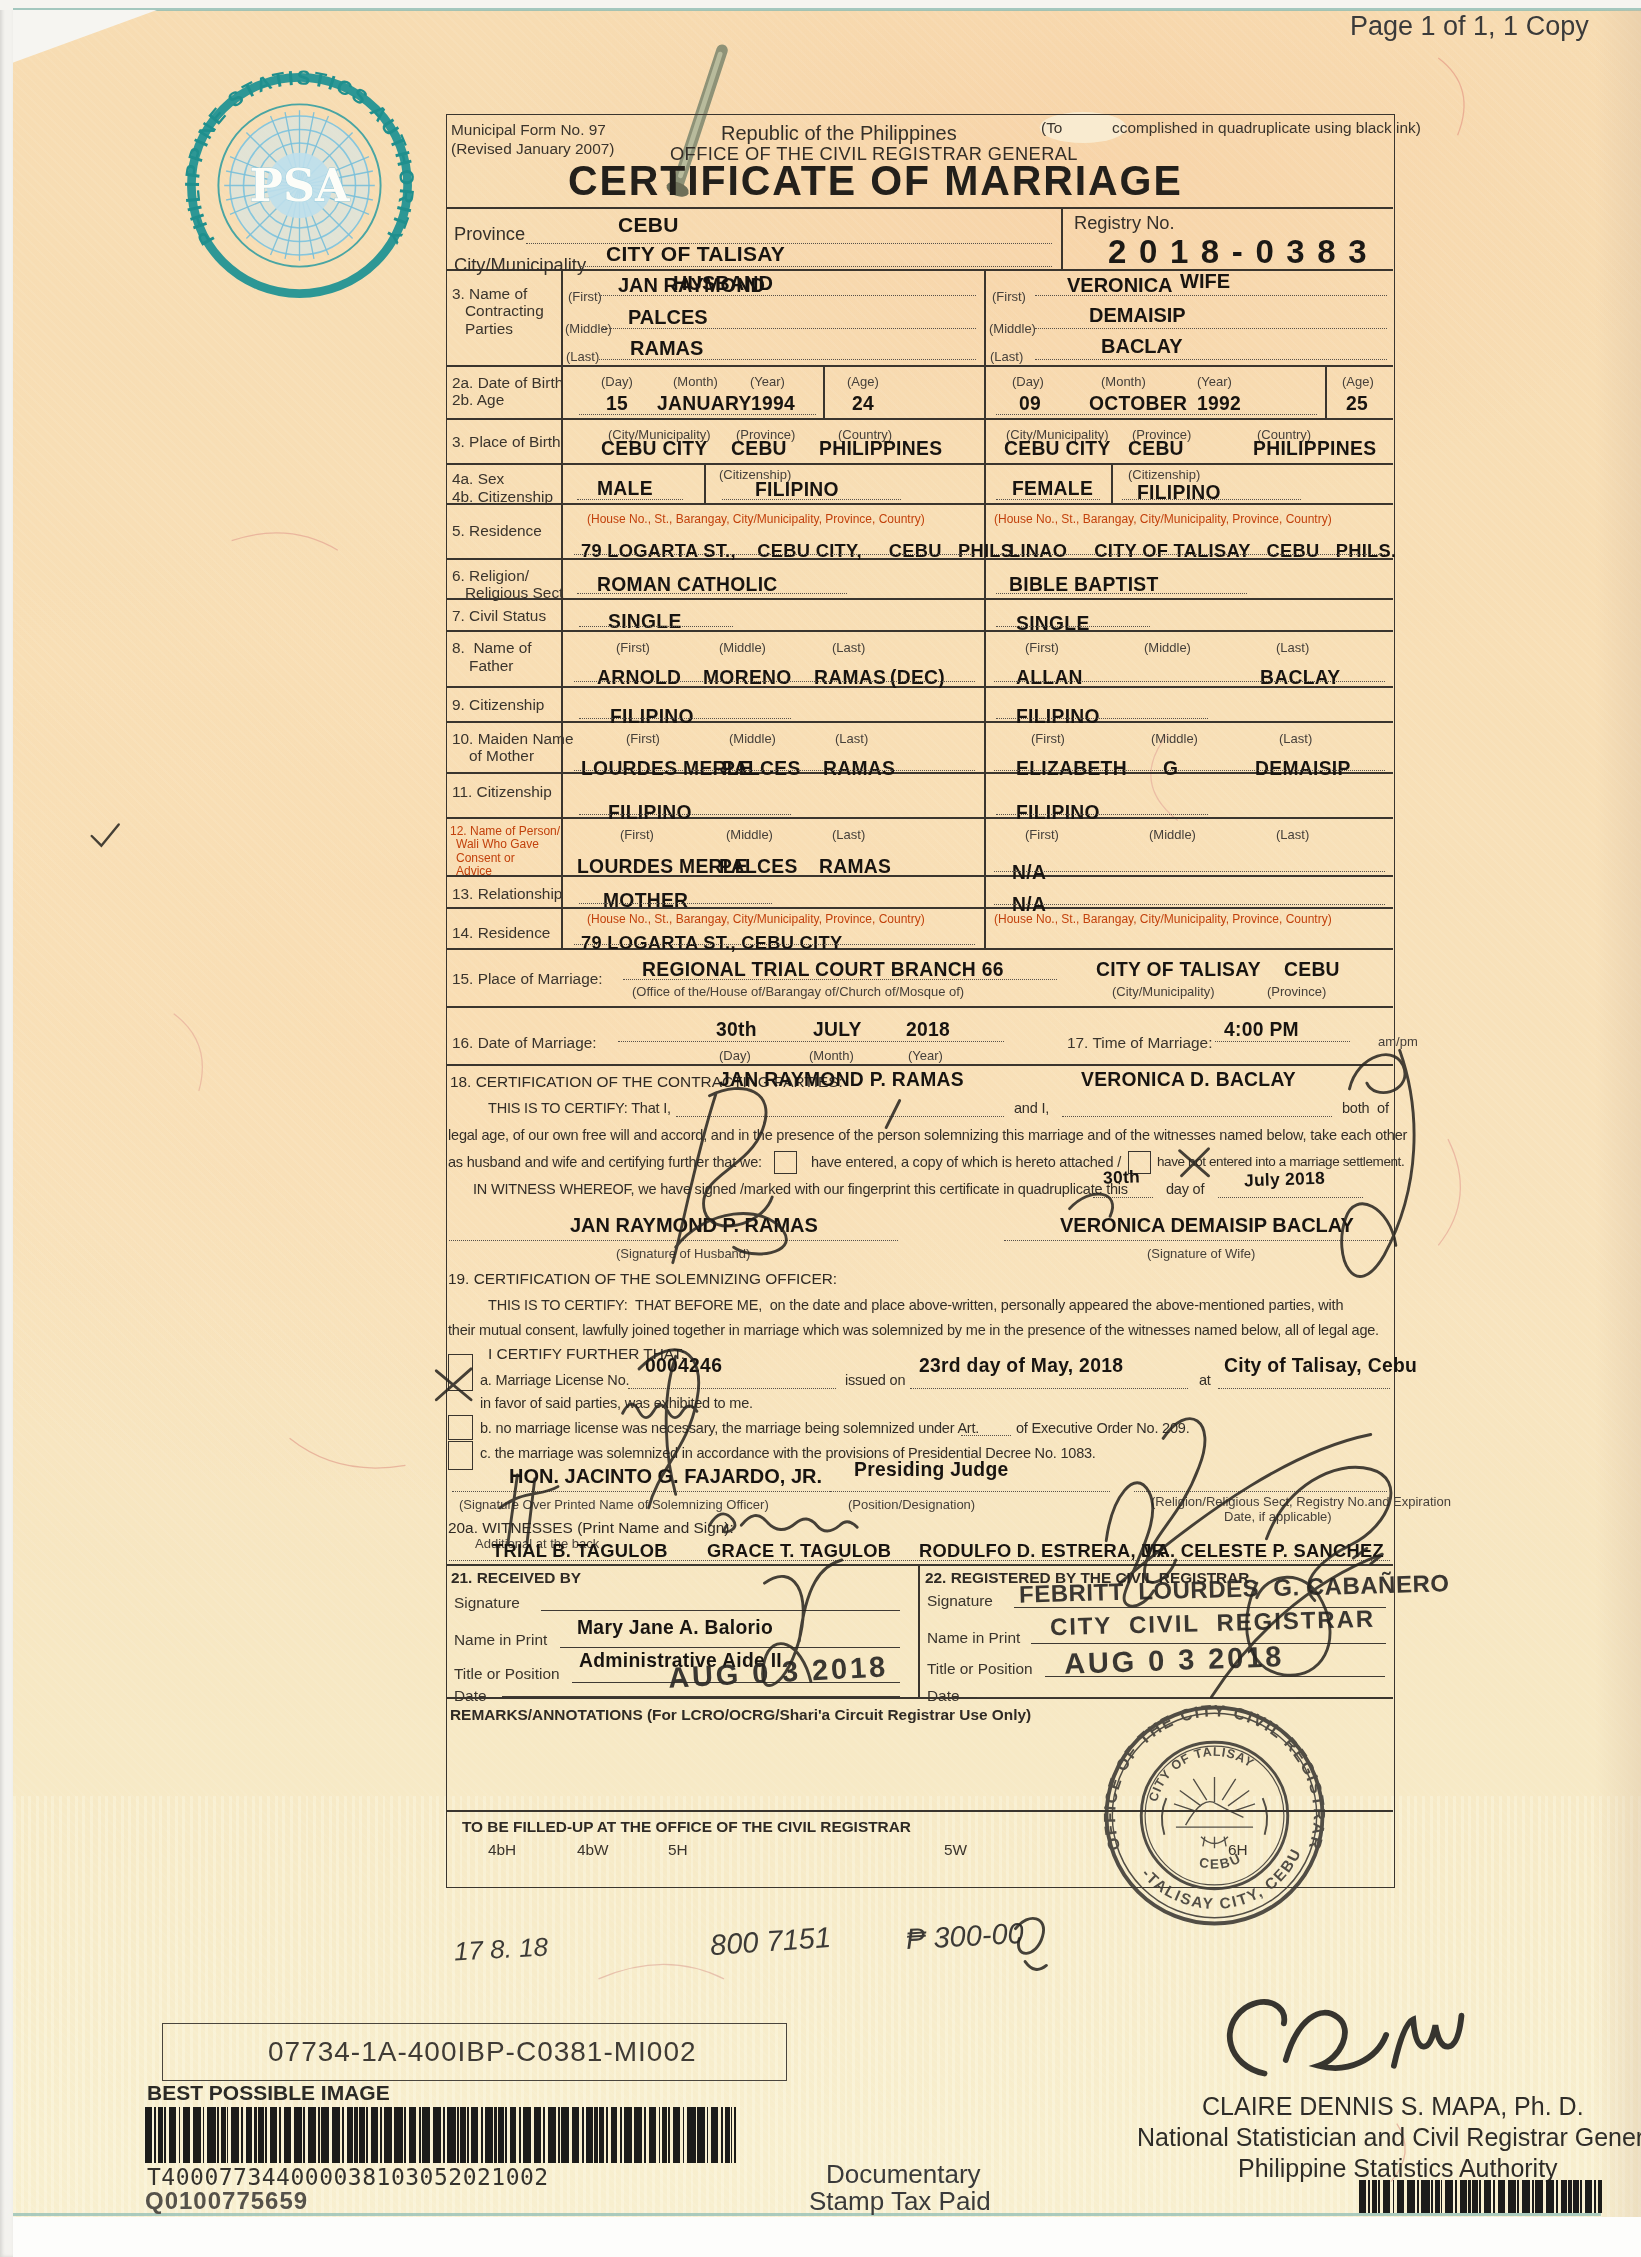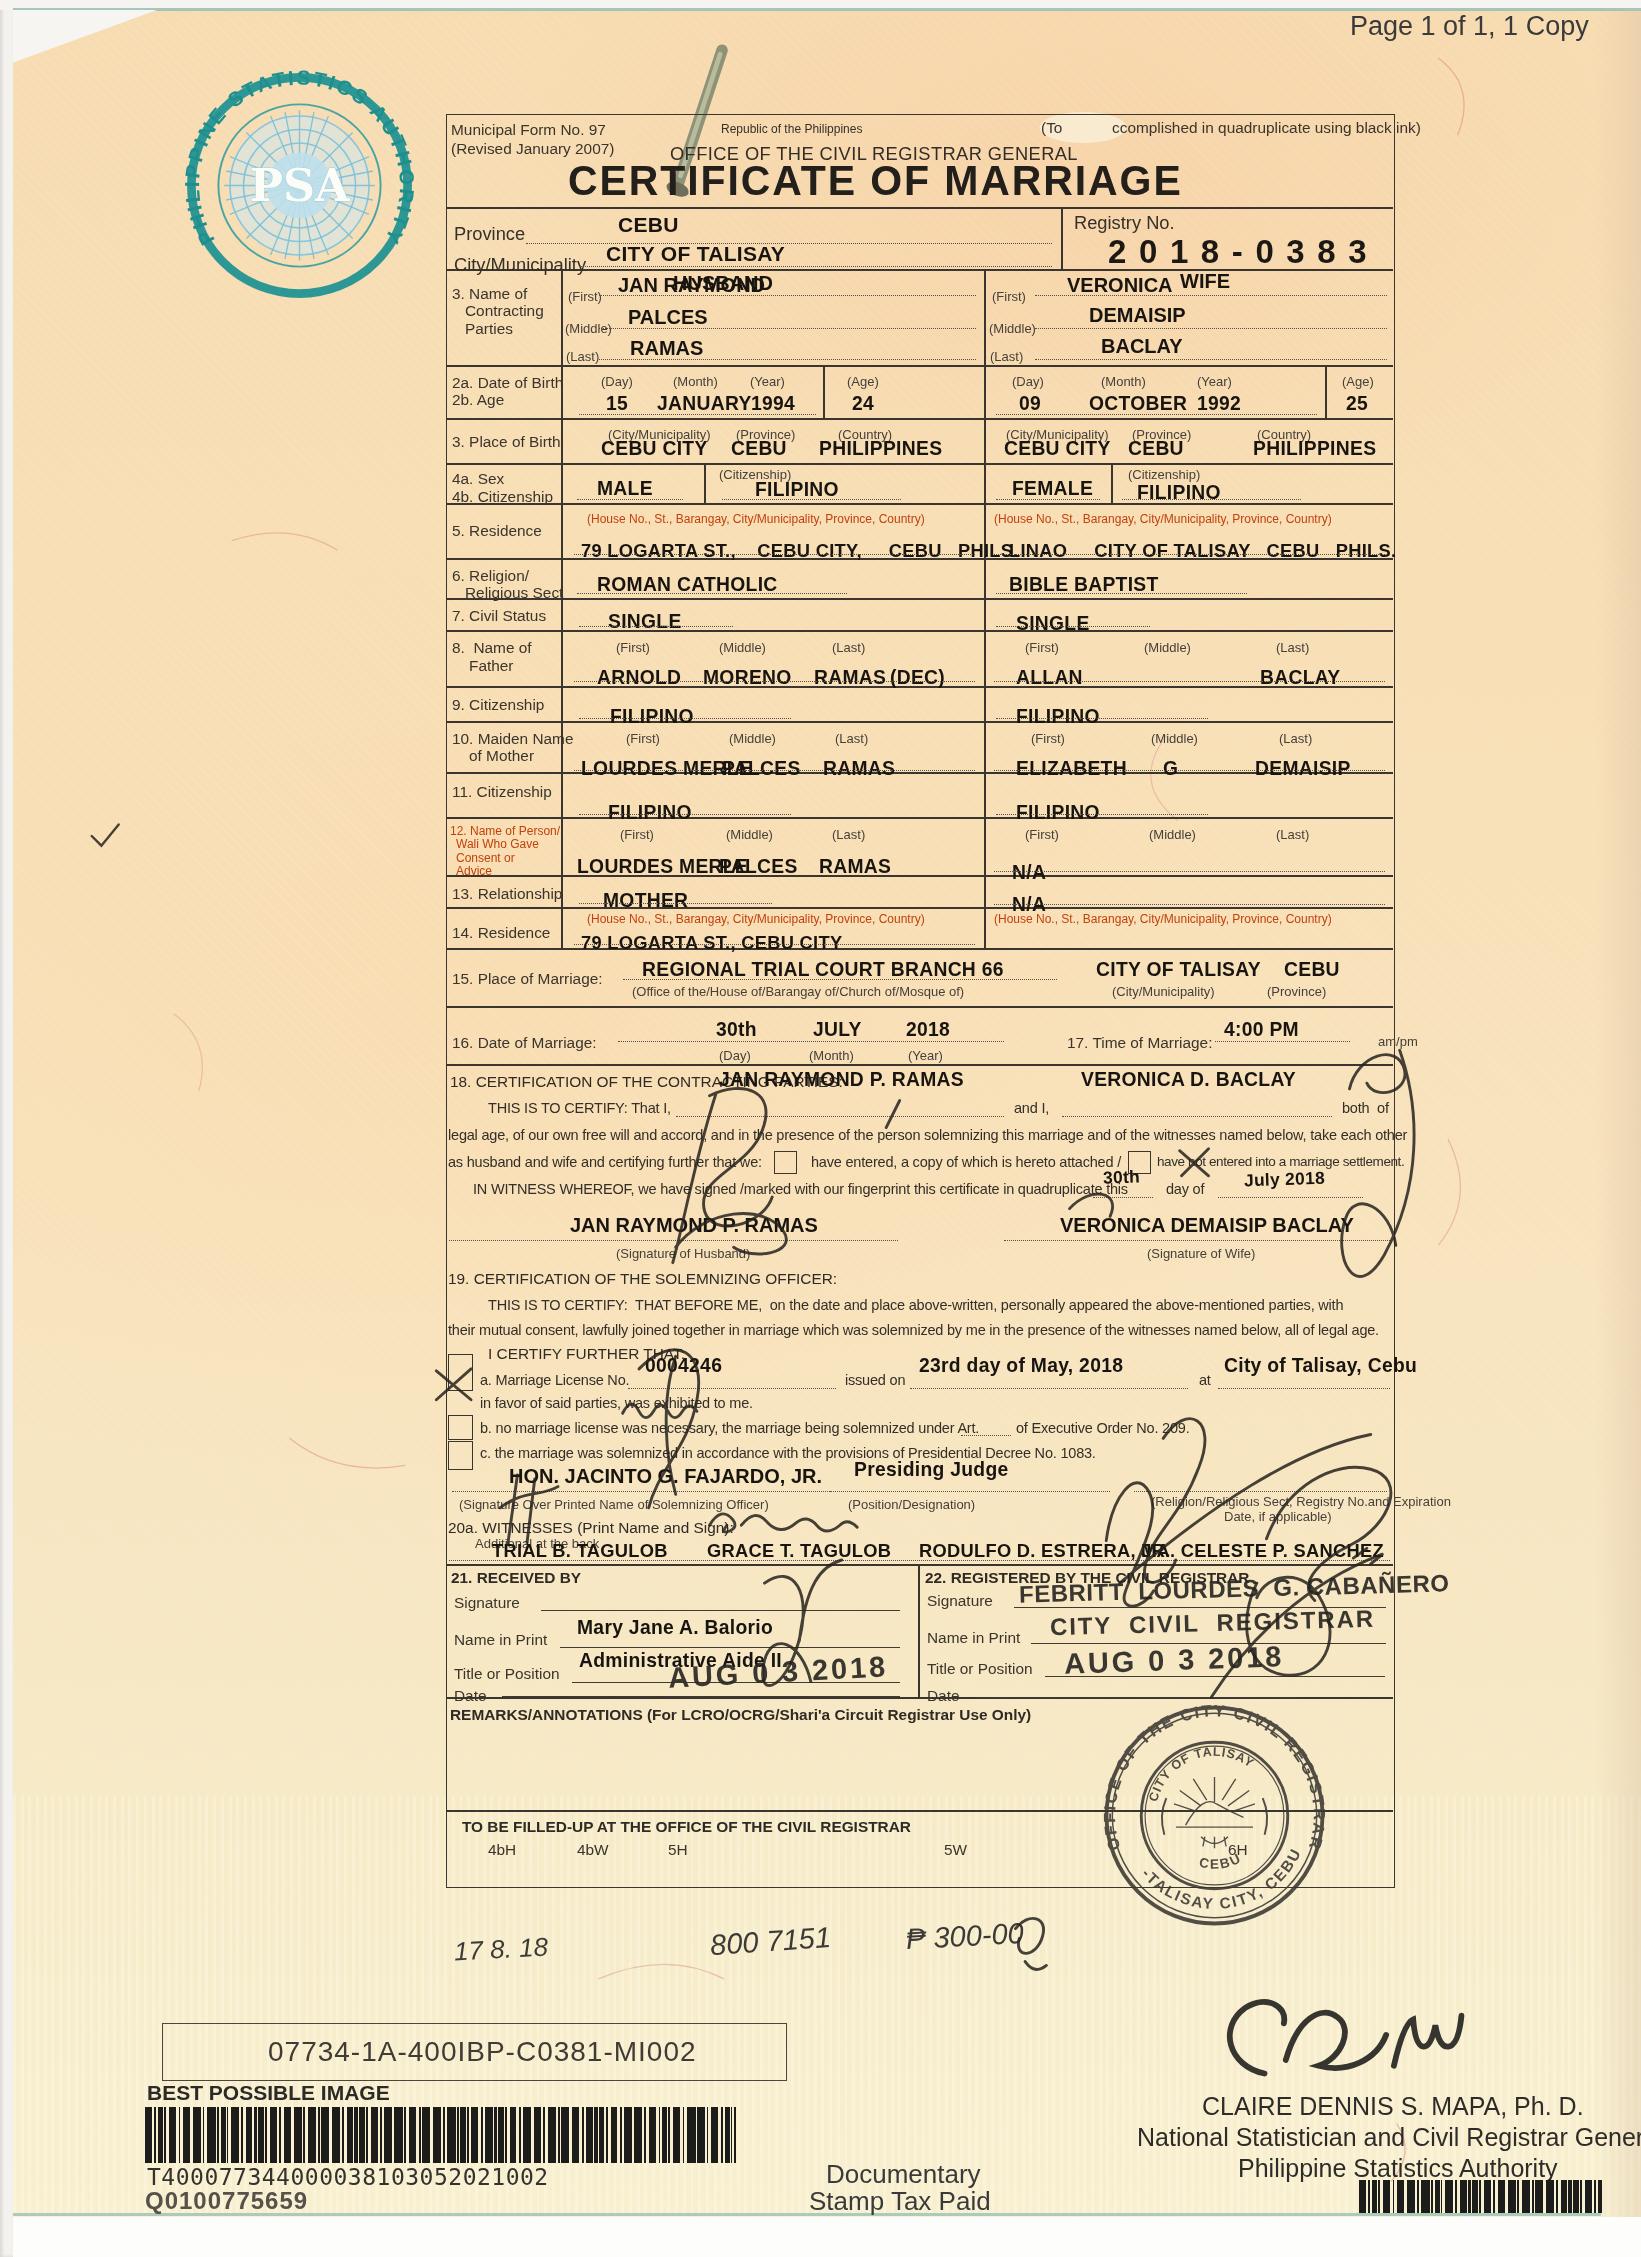--- a/index.html
+++ b/index.html
@@ -126,21 +126,21 @@
   <div class="vline" style="left:984px;top:269px;width:1.9px;height:679px;"></div>
   <div class="vline" style="left:1061px;top:207px;width:1.9px;height:63px;"></div>
   <div class="vline" style="left:823px;top:365px;width:1.9px;height:53px;"></div>
   <div class="vline" style="left:1325px;top:365px;width:1.9px;height:53px;"></div>
   <div class="vline" style="left:704px;top:463px;width:1.9px;height:40px;"></div>
   <div class="vline" style="left:1111px;top:463px;width:1.9px;height:40px;"></div>
   <div class="vline" style="left:918px;top:1564px;width:1.9px;height:133px;"></div>
 
   <span class="t lbl" style="left:451px;top:122px;">Municipal Form No. 97</span>
   <span class="t lbl" style="left:451px;top:141px;">(Revised January 2007)</span>
-  <span class="t" style="left:721px;top:123px;font-size:12px;color:#353029;">Republic of the Philippines</span>
+  <span class="t" style="left:721px;top:123px;font-size:20px;color:#353029;">Republic of the Philippines</span>
   <span class="t" style="left:670px;top:144px;font-size:18.3px;letter-spacing:0.4px;color:#322d27;">OFFICE OF THE CIVIL REGISTRAR GENERAL</span>
   <span class="t lbl" style="left:1041px;top:120px;">(To</span>
   <span class="t lbl" style="left:1112px;top:120px;">ccomplished in quadruplicate using black ink)</span>
   <span class="t title" style="left:568px;top:160px;">CERTIFICATE OF MARRIAGE</span>
 
   <span class="t" style="left:454px;top:224px;font-size:18.3px;">Province</span>
   <span class="t v" style="left:618px;top:214px;font-size:21px;">CEBU</span>
   <div class="dl" style="left:526px;top:243px;width:526px;"></div>
   <span class="t" style="left:454px;top:255px;font-size:18.3px;">City/Municipality</span>
   <span class="t v" style="left:606px;top:243px;font-size:21px;">CITY OF TALISAY</span>

